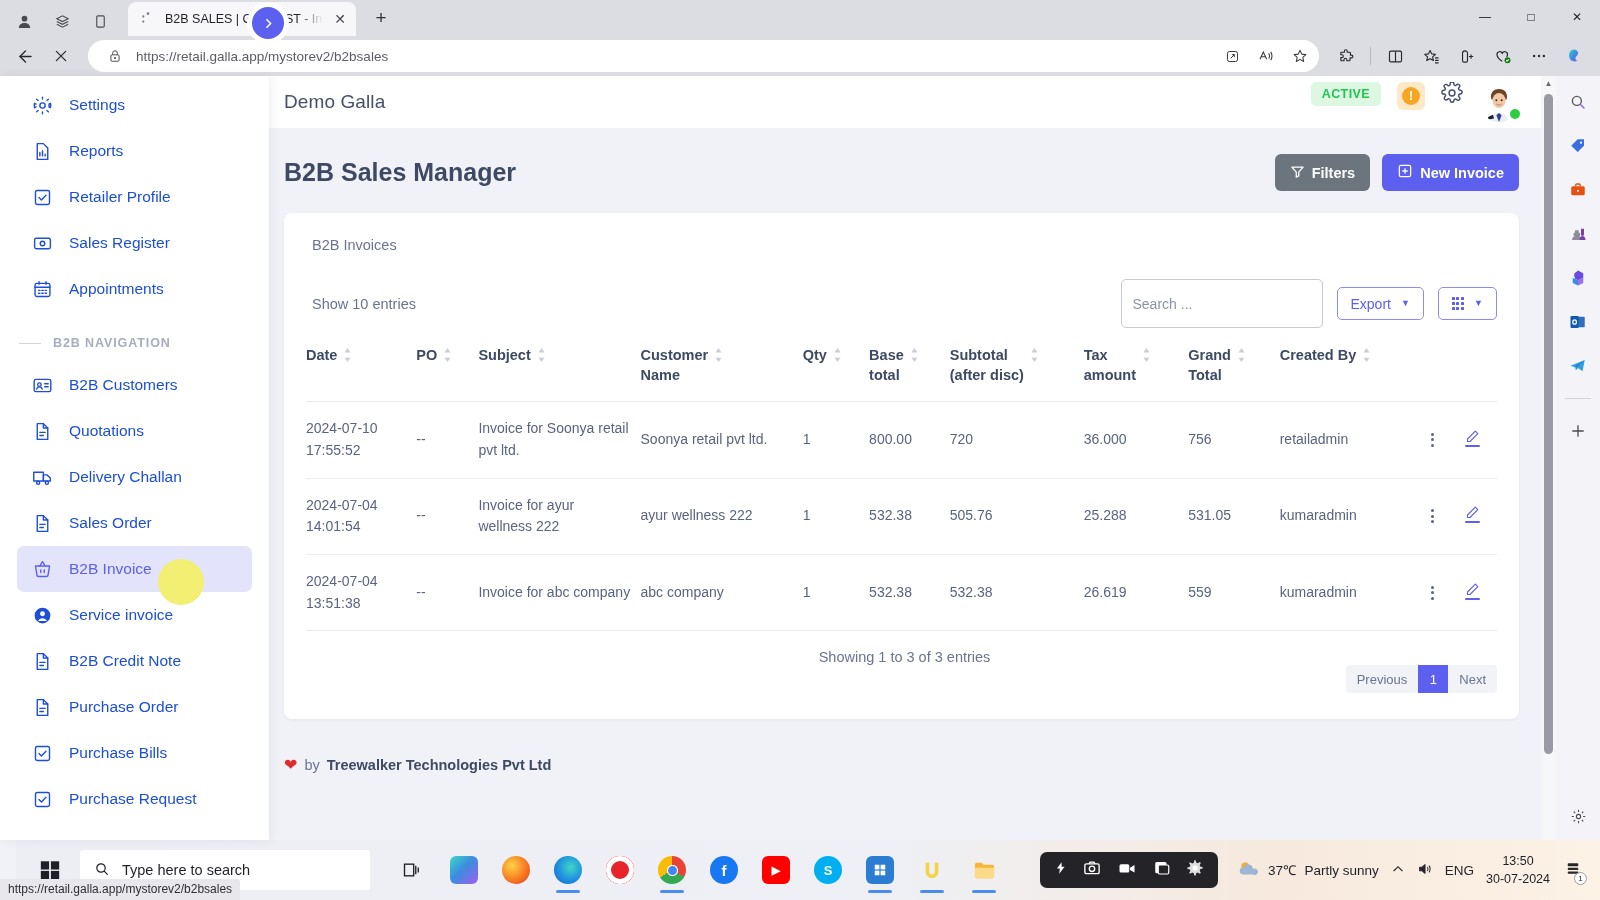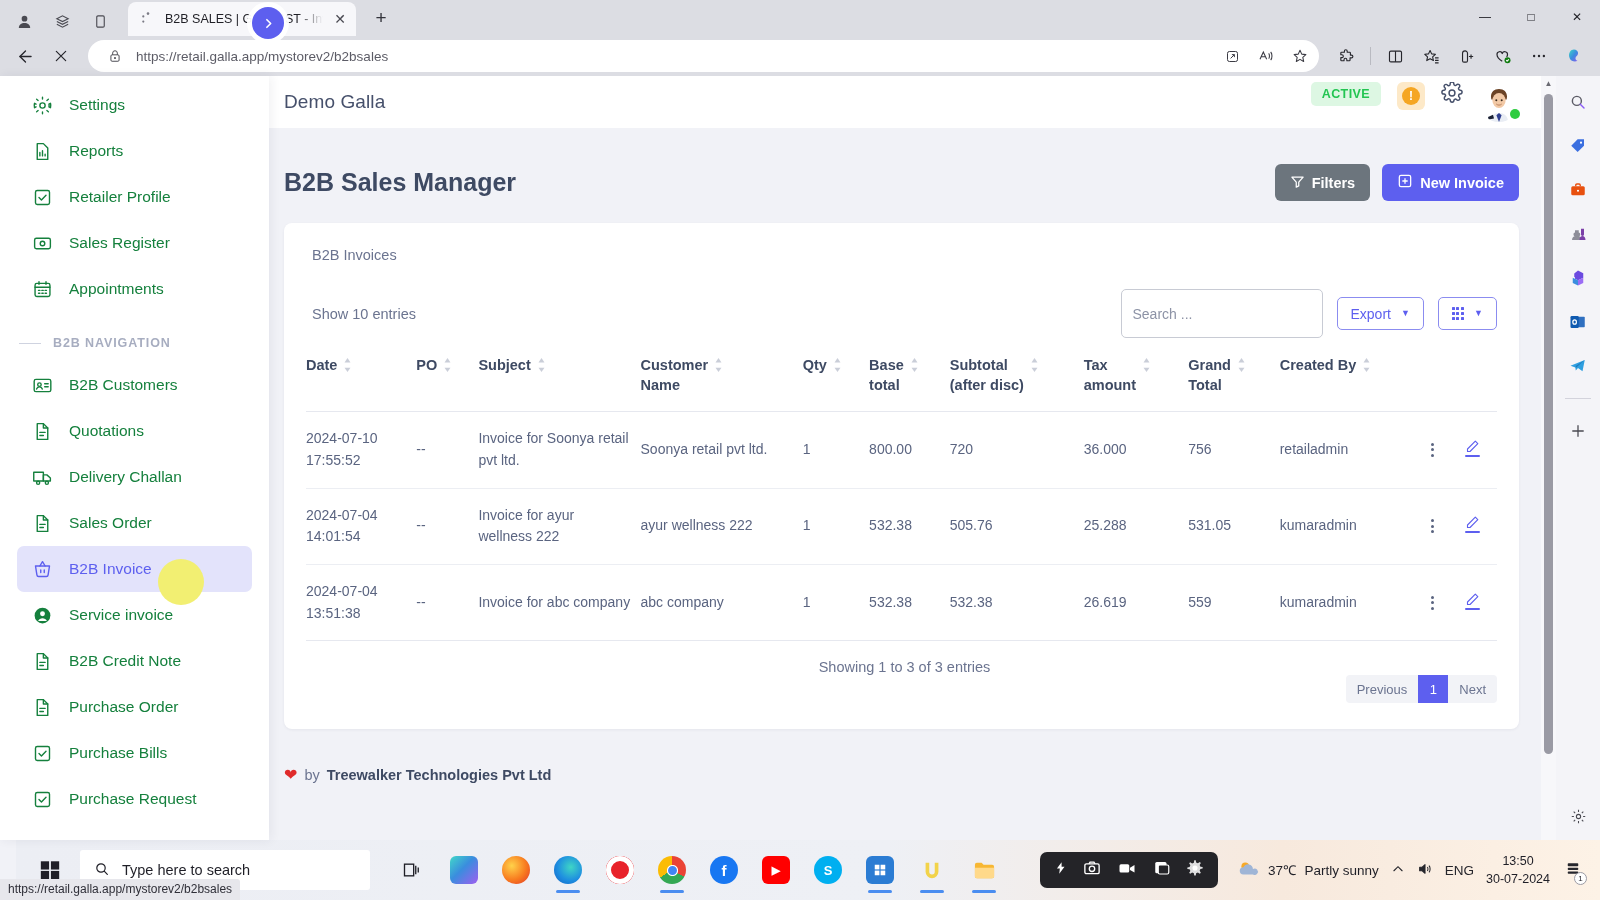--- a/index.html
+++ b/index.html
@@ -64,21 +64,21 @@
   .warn-chip { width: 28px; height: 28px; border-radius: 6px; background: #fde9c8; display: flex; align-items: center; justify-content: center; }
   .warn-dot { width: 18px; height: 18px; border-radius: 50%; background: #f5a623; color: #fff; font-size: 12px; font-weight: bold; display: flex; align-items: center; justify-content: center; line-height: 1; }
   .gear-top { color: #46506b; display: flex; align-items: center; }
   .avatar-wrap { position: relative; width: 40px; height: 40px; }
   .avatar {
     width: 40px; height: 40px; border-radius: 50%; overflow: hidden;
     background: #fff; display: flex; align-items: flex-end; justify-content: center;
   }
   .avatar-status { position: absolute; right: -1px; bottom: 3px; width: 10px; height: 10px; border-radius: 50%; background: #2ecc40; }
 
-  .page-head { padding: 36px 22px 22px 284px; display: flex; align-items: center; }
+  .page-head { padding: 26px 22px 22px 284px; display: flex; align-items: center; }
   .page-title { font-size: 25px; font-weight: bold; color: #3e4a63; }
   .head-actions { margin-left: auto; display: flex; gap: 12px; }
   .btn {
     display: inline-flex; align-items: center; gap: 7px;
     font-size: 14.5px; font-weight: bold; border-radius: 6px; border: none;
     padding: 9px 15px; cursor: pointer; font-family: inherit;
   }
   .btn-filters { background: #6c757d; color: #fff; }
   .btn-new { background: #5d5fef; color: #fff; }
 
@@ -139,21 +139,21 @@
   
   #app-sidebar {
     position: absolute; top: 76px; left: 0; width: 269px; bottom: 60px;
     background: #fff; z-index: 40; overflow: hidden;
     box-shadow: 2px 0 10px rgba(40,45,75,.07);
     padding-top: 6px;
   }
   .nav-item {
     display: flex; align-items: center; gap: 16px;
     height: 46px; margin: 0 17px; padding: 0 14px;
-    border-radius: 7px; color: #15803d; font-size: 15.5px; cursor: pointer; position: relative;
+    border-radius: 7px; color: #1d4ed8; font-size: 15.5px; cursor: pointer; position: relative;
   }
   .nav-item.active { background: #e3e3fb; color: #5d5fef; font-weight: 500; }
   .nav-ico { width: 22px; height: 22px; flex: 0 0 22px; display: flex; align-items: center; justify-content: center; }
   .nav-group {
     display: flex; align-items: center; gap: 12px;
     margin: 24px 17px 12px; padding: 0 2px;
     font-size: 12.5px; letter-spacing: .9px; color: #a7adc0; font-weight: bold;
   }
   .nav-group .dash { width: 22px; height: 1px; background: #cfd3e0; flex: 0 0 22px; }
   .sidebar-toggle {

